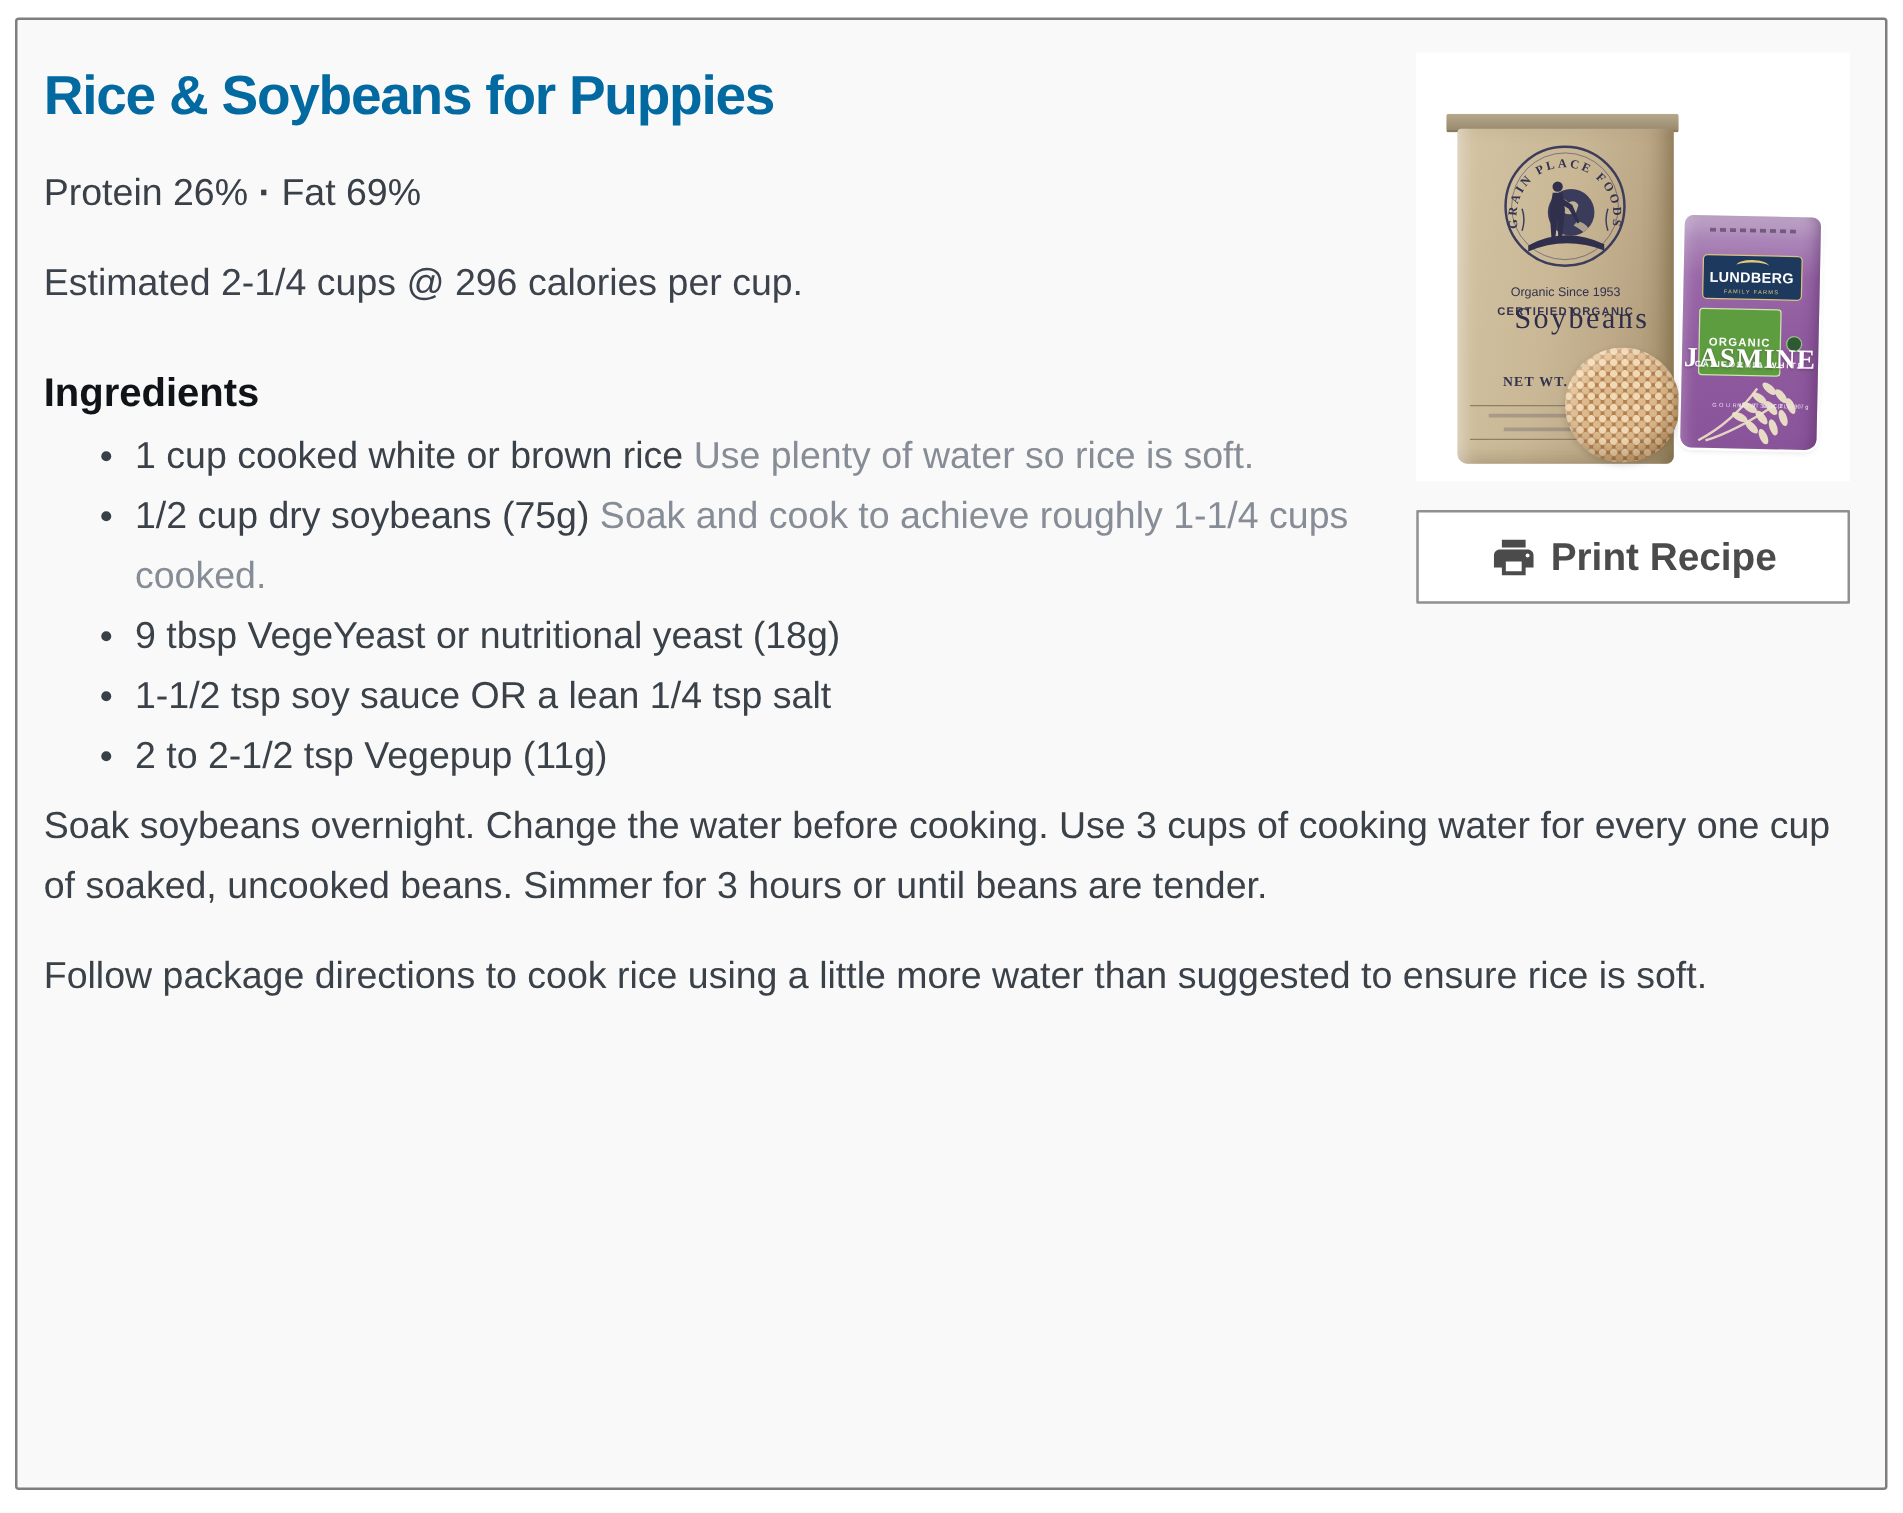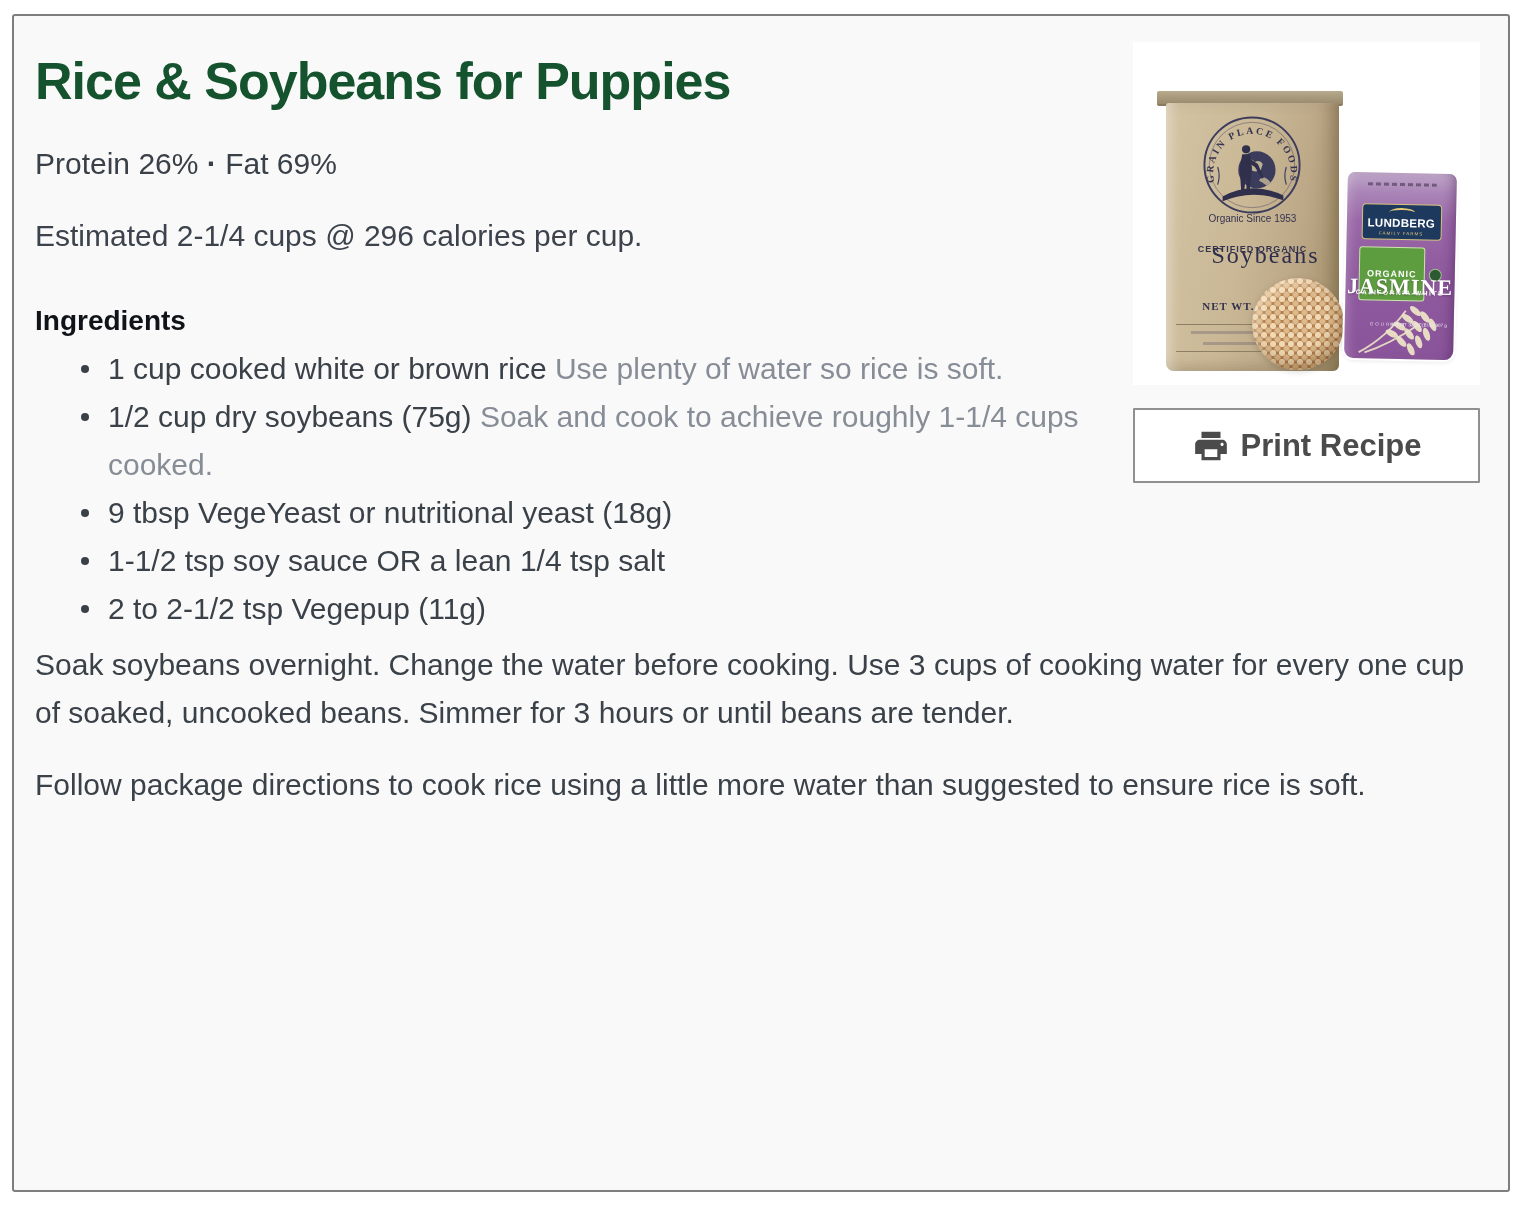--- a/index.html
+++ b/index.html
@@ -26,21 +26,21 @@
   .sb-closure{position:absolute; left:24px; top:49px; width:186px; height:13px;
     background:linear-gradient(180deg,#b7a98c,#998a6d); border-bottom:2px solid #8a7b5f; border-radius:2px; z-index:1;}
   .sb-bag{position:absolute; left:33px; top:61px; width:173px; height:268px; z-index:1;
     background:linear-gradient(100deg,#d4c4a4 0%,#c9b795 45%,#bda988 70%,#a3906b 100%);
     border-radius:3px 3px 6px 8px;
     box-shadow: inset 10px 0 14px -8px rgba(255,255,255,.55),
                 inset -14px 0 18px -8px rgba(90,70,40,.45),
                 inset 0 -10px 16px -10px rgba(90,70,40,.35);}
   .sb-logo{position:absolute; left:35px; top:11px; width:102px; height:102px;}
   .sb-text{position:absolute; left:0; right:0; text-align:center; color:#33334f; line-height:1.1;}
-  .sb-tagline{top:110px; font-size:10px;}
+  .sb-tagline{top:126px; font-size:10px;}
   .sb-cert{top:142px; font-size:9px; font-weight:bold; letter-spacing:1px;}
   .sb-name{top:139px; font-family:"Liberation Serif", serif; font-size:24px; letter-spacing:2px; color:#2e2e4a;padding-left:26px;}
   .sb-weight{top:197px; font-family:"Liberation Serif", serif; font-size:11px; font-weight:bold; letter-spacing:1px;}
   .sb-strip{position:absolute; left:10px; right:10px; top:221px; height:26px;
     border-top:1.5px solid #8d7f63; border-bottom:1.5px solid #8d7f63;
     background:
       linear-gradient(rgba(75,70,95,.28),rgba(75,70,95,.28)) 50% 28%/80% 3px no-repeat,
       linear-gradient(rgba(75,70,95,.28),rgba(75,70,95,.28)) 55% 72%/68% 3px no-repeat;}
 
   
@@ -84,30 +84,30 @@
   .rb-weight{position:absolute; right:7px; bottom:10px; font-size:4.5px; color:#f0e8f4;}
 
   
   .print-btn{margin-top:23px; width:100%; height:75px;
     display:flex; align-items:center; justify-content:center; gap:11px;
     background:#ffffff; border:2px solid #909090; border-radius:1px;
     font-family:"Liberation Sans", sans-serif; font-size:31px; font-weight:bold; color:#4b4b4b; cursor:pointer;}
   .print-btn svg{width:38px; height:38px; flex:0 0 auto;}
 
   
-  h1{margin:10px 0 0; font-size:52px; line-height:1.15; letter-spacing:-1px; color:#14532d; font-weight:bold;}
+  h1{margin:10px 0 0; font-size:44px; line-height:1.15; letter-spacing:-1px; color:#0369a1; font-weight:bold;}
   .macros{margin:28px 0 0; color:#3a4048;}
   .dot{font-weight:bold;}
   .estimate{margin:24px 0 0; color:#3d434d;}
   .calories{margin:22px 0 0;}
   .cal-label{color:#6f7580;}
   .cal-value{color:#262b31;}
   .cal-unit{color:#262b31; font-size:22px;}
 
-  h2{font-size:28px; line-height:1.2; color:#101418; font-weight:bold;}
+  h2{font-size:32px; line-height:1.2; color:#101418; font-weight:bold;}
   .ingredients-h{margin:44px 0 0;}
   ul.ingredients{list-style:none; margin:8px 0 0; padding:0;}
   ul.ingredients li{position:relative; padding-left:73px; color:#3a4148;}
   ul.ingredients li::before{content:""; position:absolute; left:46px; top:20px; width:8px; height:8px;
     border-radius:50%; background:#3a4047;}
   .ing-note{color:#878d96;}
 
   .notes-h{margin:54px 0 0;}
   .notes-p{margin:8px 0 0; color:#3a4148;}
   .notes-p + .notes-p{margin-top:24px;}

